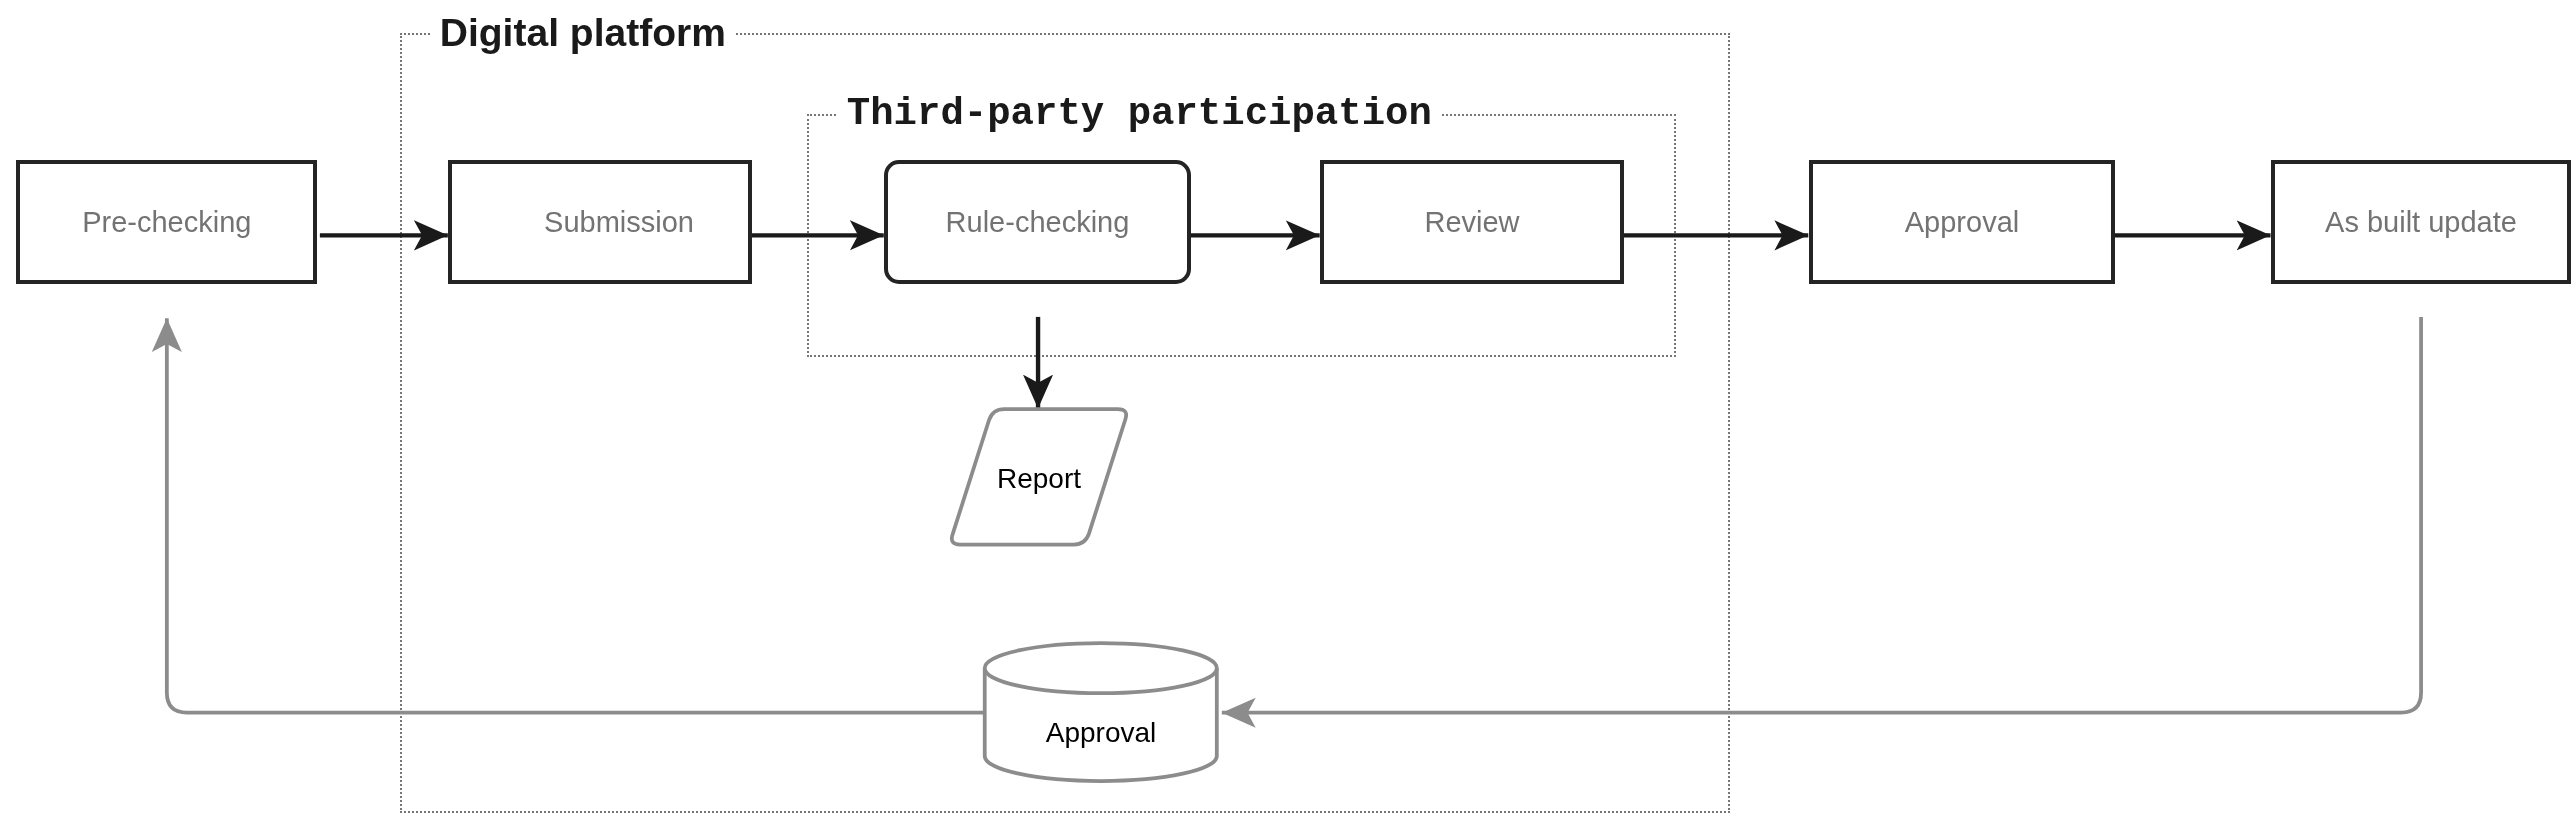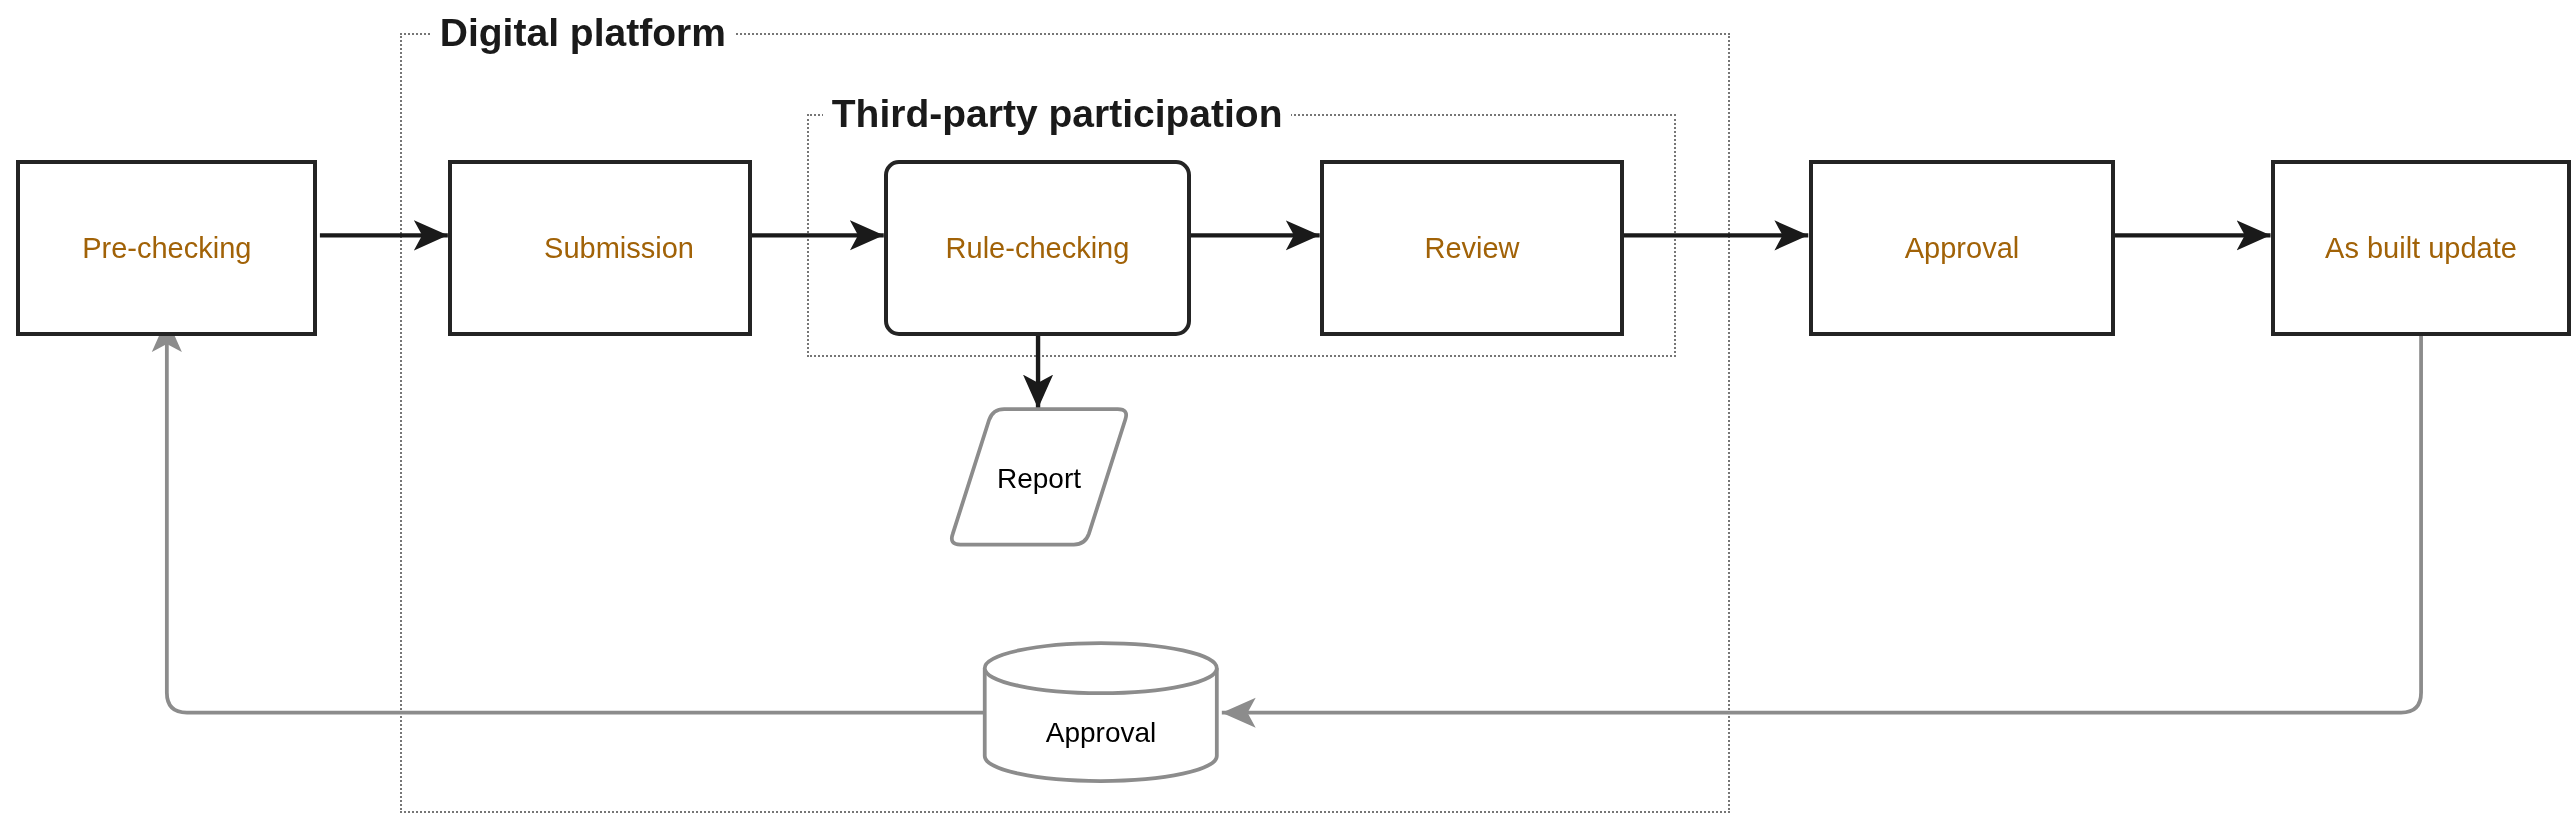--- a/index.html
+++ b/index.html
@@ -28,29 +28,29 @@
     font-size: 39px;
     color: #1a1a1a;
     padding: 0 8.8px;
     white-space: nowrap;
     line-height: 1.15;
   }
 
   .node {
     position: absolute;
     top: 160px;
-    height: 176px;
+    height: 124px;
     box-sizing: border-box;
     background: #ffffff;
     border: 4.4px solid #242424;
     display: flex;
     align-items: center;
     justify-content: center;
     font-size: 29px;
-    color: #a16207;
+    color: #737373;
     white-space: nowrap;
   }
 
   .shape-label {
     position: absolute;
     transform: translate(-50%, -50%);
     font-size: 28px;
     color: #000000;
     white-space: nowrap;
   }
@@ -58,21 +58,21 @@
 </head>
 <body>
 
 <div id="stage">
 
   <div class="group" style="left:400px; top:33px; width:1330px; height:780px;">
     <span class="group-label" style="left:29px;">Digital platform</span>
   </div>
 
   <div class="group" style="left:807px; top:114px; width:869px; height:243px;">
-    <span class="group-label" style="left:14px;">Third-party participation</span>
+    <span class="group-label" style="left:29px;font-family:Liberation Mono, monospace;">Third-party participation</span>
   </div>
 
   <svg class="layer" width="2576" height="827" viewBox="0 0 4107 1318">
     <defs>
       <marker id="mBlack" markerUnits="userSpaceOnUse" markerWidth="70" markerHeight="70" refX="54" refY="30" orient="auto">
         <path d="M0,6 L54,30 L0,54 L13,30 Z" fill="#1a1a1a"></path>
       </marker>
       <marker id="mGray" markerUnits="userSpaceOnUse" markerWidth="70" markerHeight="70" refX="54" refY="30" orient="auto">
         <path d="M0,6 L54,30 L0,54 L13,30 Z" fill="#8c8c8c"></path>
       </marker>

